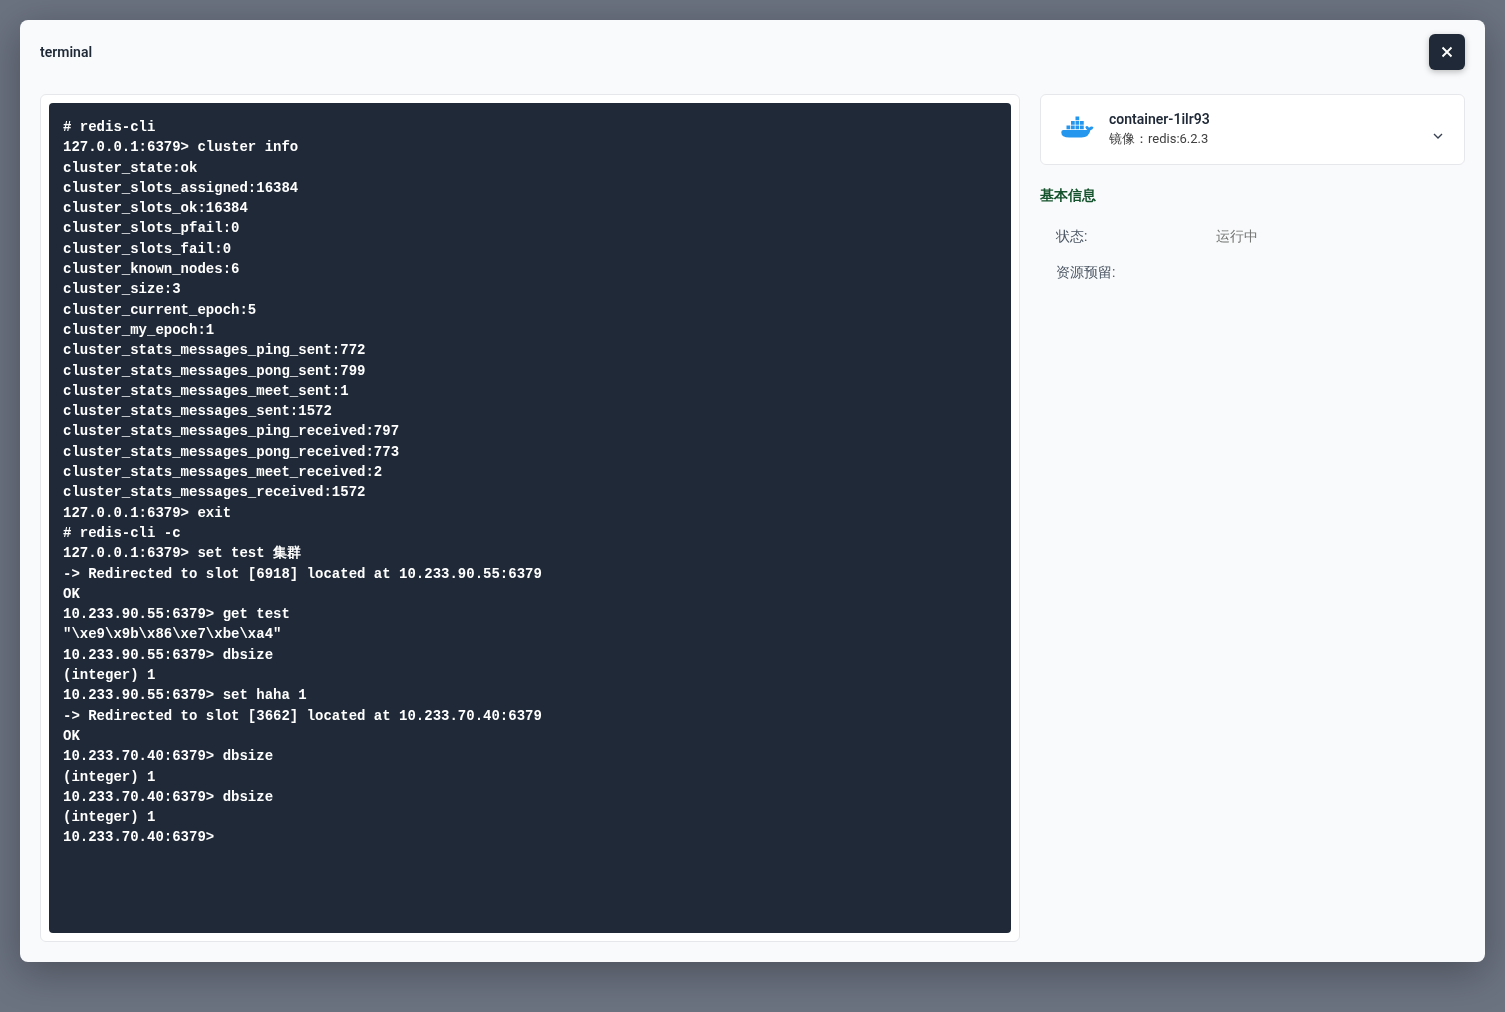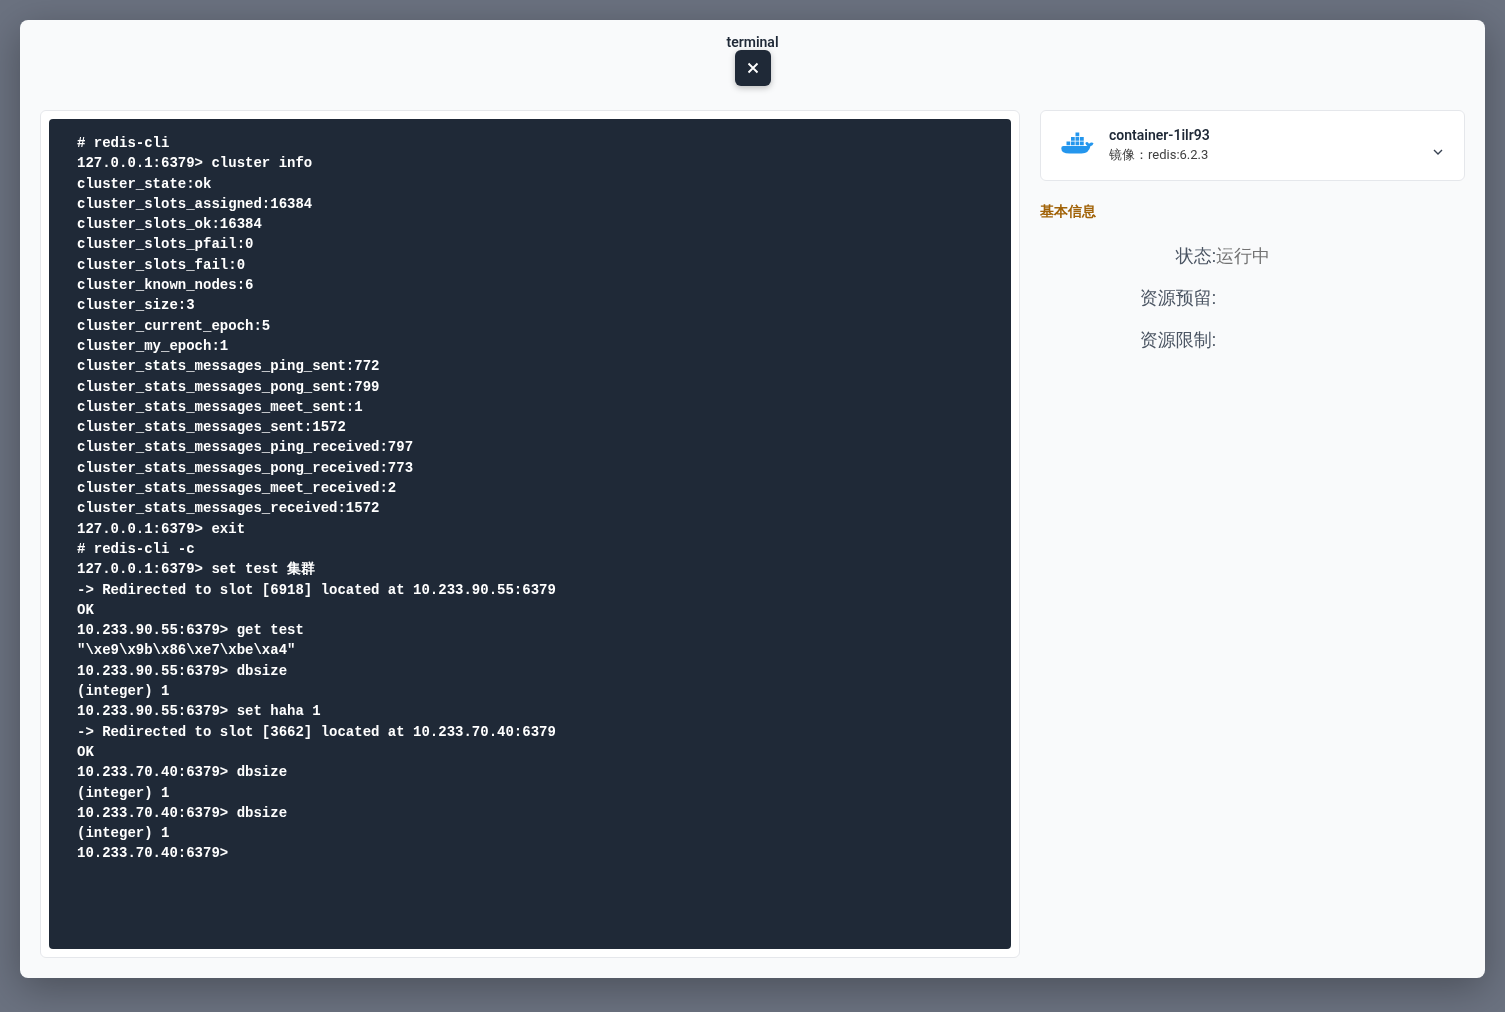--- a/index.html
+++ b/index.html
@@ -16,21 +16,20 @@
       max-width: 1465px;
       margin: 0 auto;
       overflow: hidden;
       box-shadow: 0 10px 40px rgba(0,0,0,0.3);
     }
     .modal-header {
       display: flex;
       align-items: center;
       justify-content: space-between;
       padding: 14px 20px;
-      flex-direction: column;
     }
     .modal-title {
       font-size: 14px;
       font-weight: 600;
       color: #1f2937;
     }
     .close-btn {
       background: #1f2937;
       border: none;
       border-radius: 6px;
@@ -52,21 +51,21 @@
       flex: 1;
       background: #fff;
       padding: 8px;
       border-radius: 6px;
       border: 1px solid #e5e7eb;
     }
     .terminal {
       background: #1f2937;
       color: #fff;
       border-radius: 4px;
-      padding: 14px 28px;
+      padding: 14px 14px;
       font-family: "Courier New", Consolas, monospace;
       font-size: 14px;
       line-height: 1.45;
       white-space: pre-wrap;
       word-break: break-all;
       height: 830px;
       overflow: auto;
       font-weight: 600;
     }
     .right-panel {
@@ -102,29 +101,28 @@
       font-size: 13px;
       color: #404040;
     }
     .chevron svg { width: 16px; height: 16px; stroke: #374151; stroke-width: 2; }
     .section {
       margin-top: 22px;
     }
     .section-title {
       font-size: 14px;
       font-weight: 700;
-      color: #a16207;
+      color: #14532d;
       margin-bottom: 14px;
       margin-top: 13px;
     }
     .info-row {
       display: flex;
       padding: 9px 0 9px 16px;
-      font-size: 18px;
-      text-align: right;
+      font-size: 14px;
     }
     .info-label {
       width: 160px;
       color: #4b5563;
       flex-shrink: 0;
     }
     .info-value {
       color: #737373;
     }
   </style>
@@ -213,21 +211,17 @@
         <div class="section-title">基本信息</div>
         <div id="info-rows">
             <div class="info-row">
               <div class="info-label">状态:</div>
               <div class="info-value">运行中</div>
             </div>
             <div class="info-row">
               <div class="info-label">资源预留:</div>
               <div class="info-value"></div>
             </div>
-            <div class="info-row">
-              <div class="info-label">资源限制:</div>
-              <div class="info-value"></div>
-            </div>
           </div>
       </div>
     </div>
   </div>
 </div>
 
 </body></html>

